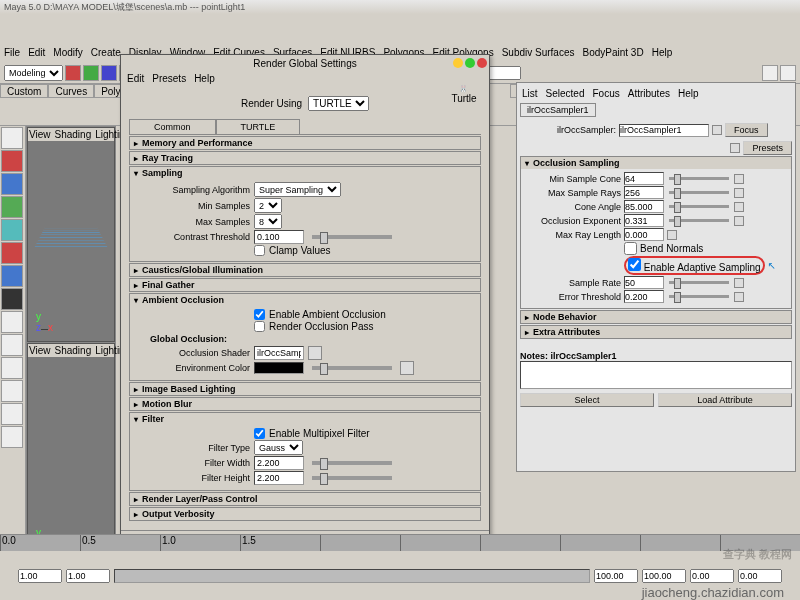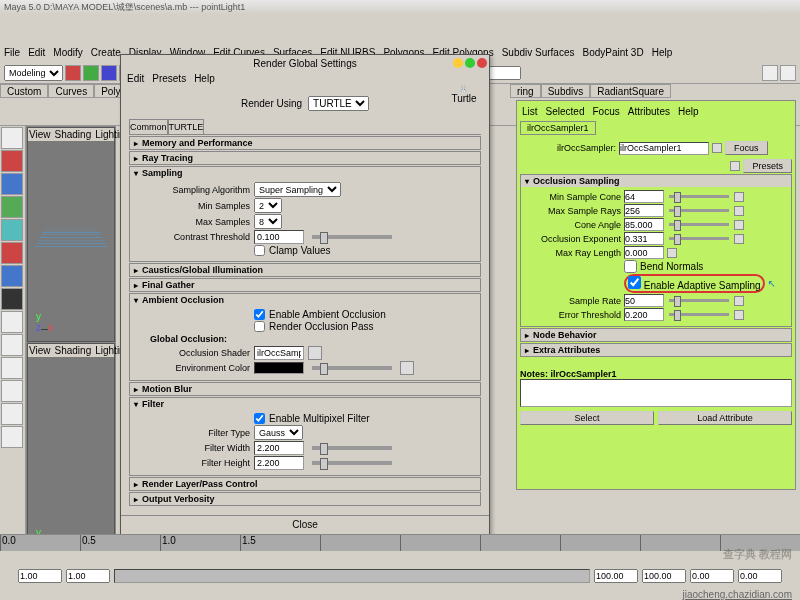--- a/index.html
+++ b/index.html
@@ -35,21 +35,21 @@
 .dialog { position: absolute; left: 120px; top: 54px; width: 370px; height: 500px; background: #d4d0c8; border: 1px solid #555; box-shadow: 2px 2px 4px rgba(0,0,0,.3); }
 .dlg-title { background: #d4d0c8; height: 16px; display: flex; align-items: center; justify-content: center; font-size: 10px; position: relative; }
 .dlg-title .btns { position: absolute; right: 2px; display: flex; gap: 2px; }
 .dlg-title .btns span { width: 10px; height: 10px; border-radius: 5px; }
 .dlg-menu { display: flex; gap: 8px; padding: 2px 6px; font-size: 10px; }
 .dlg-body { padding: 4px 8px; }
 .render-using { display: flex; align-items: center; gap: 6px; justify-content: center; margin: 6px 0; }
 .turtle-logo { position: absolute; right: 10px; top: 30px; width: 30px; height: 30px; font-size: 7px; text-align: center; }
 
 .tabs { display: flex; border-bottom: 1px solid #888; margin-top: 8px; }
-.tabs span { padding: 2px 0; border: 1px solid #888; border-bottom: none; background: #d4d0c8; font-size: 9px; }
+.tabs span { padding: 2px 24px; border: 1px solid #888; border-bottom: none; background: #d4d0c8; font-size: 9px; }
 .tabs span.active { background: #d4d0c8; font-weight: normal; }
 
 .section { border: 1px solid #888; margin: 1px 0; }
 .section-head { background: #d4d0c8; padding: 1px 4px; font-size: 9px; font-weight: bold; display: flex; align-items: center; gap: 4px; cursor: default; }
 .section-head::before { content: "▸"; font-size: 8px; }
 .section.open .section-head::before { content: "▾"; }
 .section-body { padding: 2px 6px 4px 20px; display: none; }
 .section.open .section-body { display: block; }
 
 .row { display: flex; align-items: center; margin: 1px 0; gap: 4px; }
@@ -59,21 +59,21 @@
 .row input[type=checkbox] { width: 11px; height: 11px; }
 .row .slider { flex: 1; height: 4px; background: #999; position: relative; margin: 0 4px; max-width: 80px; }
 .row .slider::after { content: ""; position: absolute; left: 10%; top: -3px; width: 6px; height: 10px; background: #ccc; border: 1px solid #666; }
 .row .color-swatch { width: 50px; height: 12px; background: #000; border: 1px inset #999; }
 .row .wide { width: 130px; }
 .row .link-ico { width: 14px; height: 14px; border: 1px solid #888; background: #ddd; }
 
 .close-btn { width: 100%; text-align: center; padding: 3px; border-top: 1px solid #888; margin-top: 4px; font-size: 10px; }
 
 
-.attr-ed { position: absolute; right: 4px; top: 100px; width: 280px; height: 390px; background: #bef264; border: 1px solid #888; padding: 3px; }
+.attr-ed { position: absolute; right: 4px; top: 82px; width: 280px; height: 390px; background: #e5e5e5; border: 1px solid #888; padding: 3px; }
 .attr-menu { display: flex; gap: 8px; font-size: 9px; padding: 2px; }
 .attr-tab { border: 1px solid #888; padding: 1px 6px; font-size: 9px; display: inline-block; margin: 2px 0; }
 .ae-row { display: flex; align-items: center; margin: 1px 0; gap: 3px; }
 .ae-row label { width: 96px; text-align: right; font-size: 9px; }
 .ae-row input[type=text] { width: 40px; height: 13px; font-size: 9px; border: 1px inset #999; background: #fff; }
 .ae-row .slider { flex: 1; height: 3px; background: #999; position: relative; margin: 0 2px; max-width: 60px; }
 .ae-row .slider::after { content: ""; position: absolute; left: 8%; top: -3px; width: 5px; height: 9px; background: #ccc; border: 1px solid #666; }
 .ae-row .dot { width: 10px; height: 10px; background: #ddd; border: 1px solid #888; }
 .ae-btn { border: 1px outset #ccc; padding: 1px 8px; font-size: 9px; background: #d4d0c8; }
 
@@ -82,21 +82,21 @@
 .notes { margin-top: 12px; }
 .notes-body { background: #fff; height: 28px; border: 1px inset #999; }
 
 .timeline { position: absolute; bottom: 18px; left: 0; right: 0; height: 48px; background: #d4d0c8; border-top: 1px solid #888; }
 .tl-ruler { height: 16px; background: #aaa; display: flex; font-size: 8px; }
 .tl-ruler span { flex: 1; border-left: 1px solid #666; padding-left: 1px; }
 .tl-controls { display: flex; gap: 4px; padding: 18px; align-items: flex-start; }
 .tl-controls input { width: 44px; height: 14px; font-size: 9px; }
 .tl-slider { flex: 1; height: 14px; background: #bbb; border: 1px inset #999; }
 .wm2 { position: absolute; right: 8px; bottom: 38px; font-size: 11px; color: rgba(0,0,0,.25); font-weight: bold; }
-.footer { position: absolute; bottom: 0; right: 8px; font-size: 10px; color: #666; text-decoration: underline; }
+.footer { position: absolute; bottom: 0; right: 16px; font-size: 13px; color: #666; }
 </style>
 </head>
 <body>
 
 <div class="titlebar">Maya 5.0  D:\MAYA MODEL\城堡\scenes\a.mb  ---  pointLight1</div>
 <div class="menubar">
   <span>File</span>
   <span>Edit</span>
   <span>Modify</span>
   <span>Create</span>
@@ -297,20 +297,23 @@
         <div class="row">
             <label>Environment Color</label>
             <span class="color-swatch"></span>
             <div class="slider"></div>
             <span class="link-ico"></span>
           </div>
       </div>
     </div>
 
     <div class="section">
+        <div class="section-head">Image Based Lighting</div>
+      </div>
+    <div class="section">
         <div class="section-head">Motion Blur</div>
       </div>
 
     <div class="section open">
       <div class="section-head">Filter</div>
       <div class="section-body">
         <div class="row">
             <label></label>
             <input type="checkbox" checked="" style="">
             <span>Enable Multipixel Filter</span>

